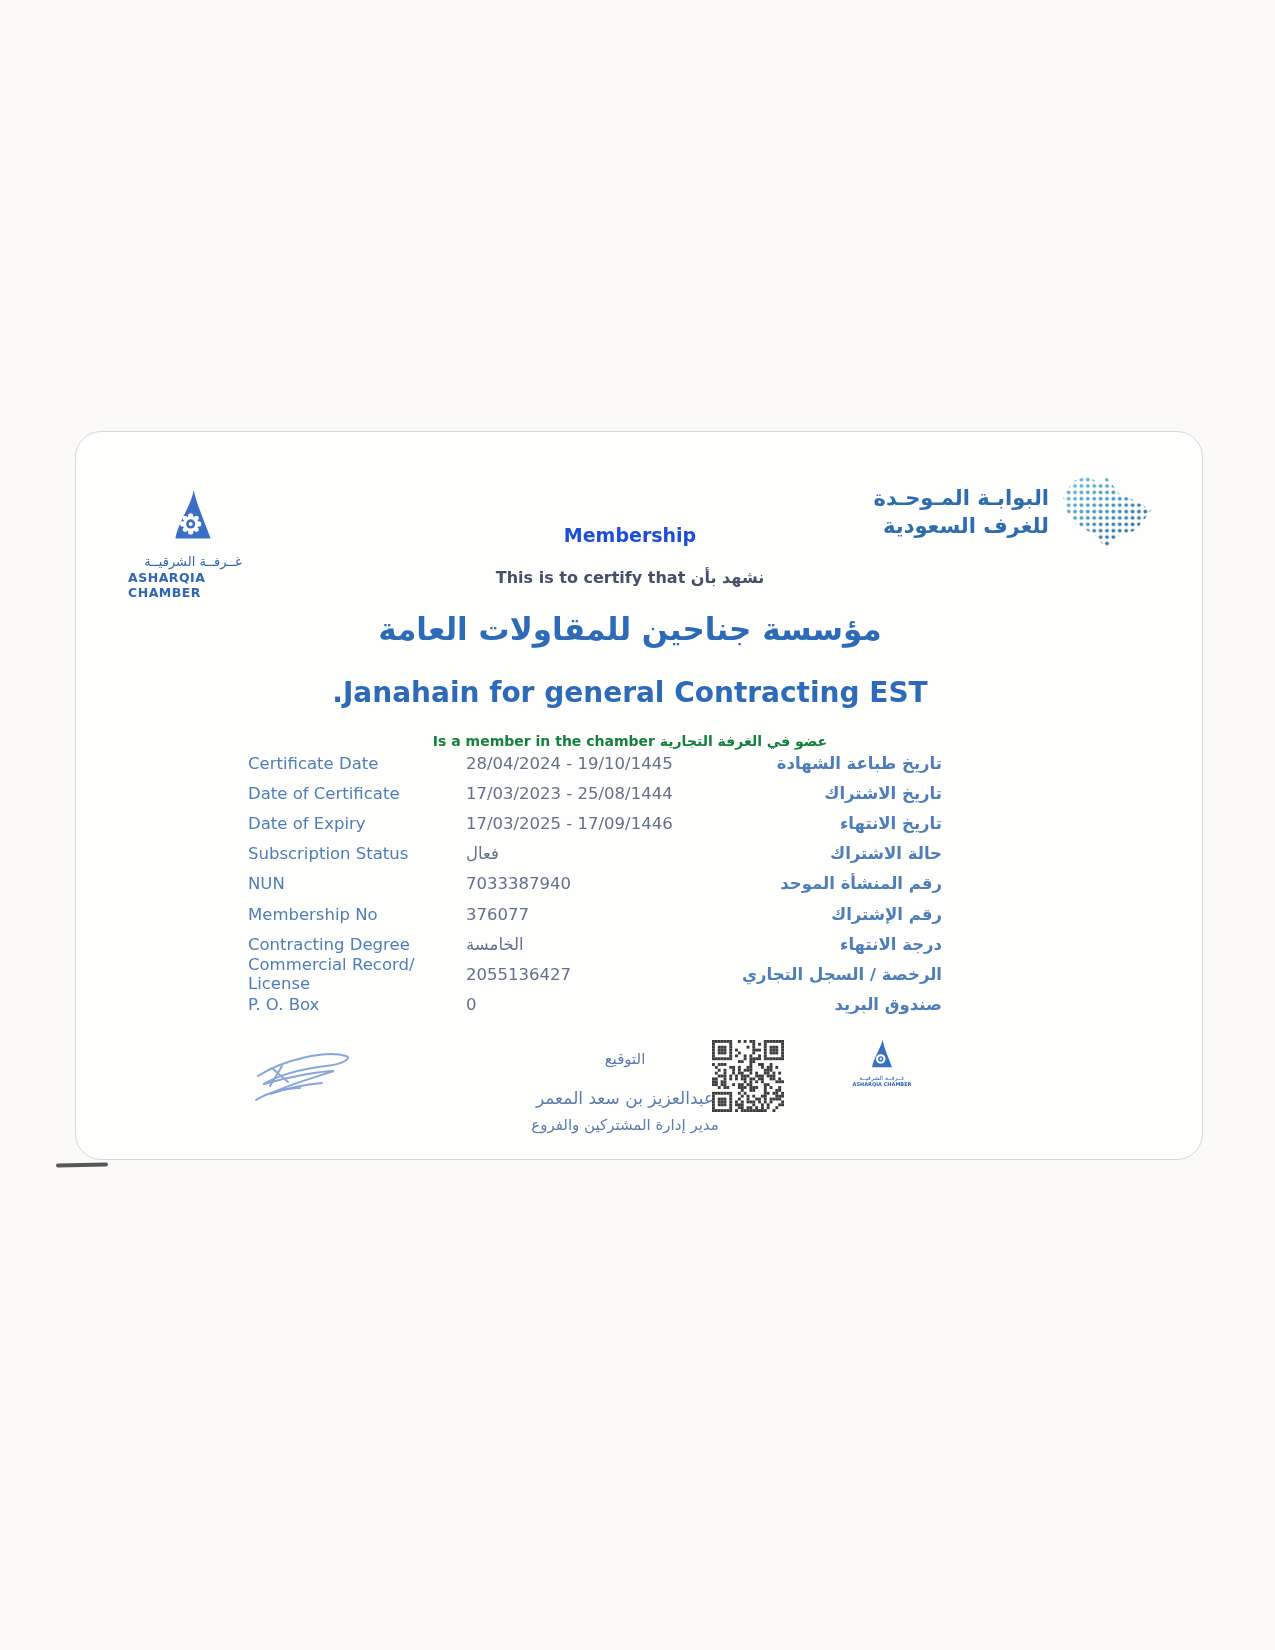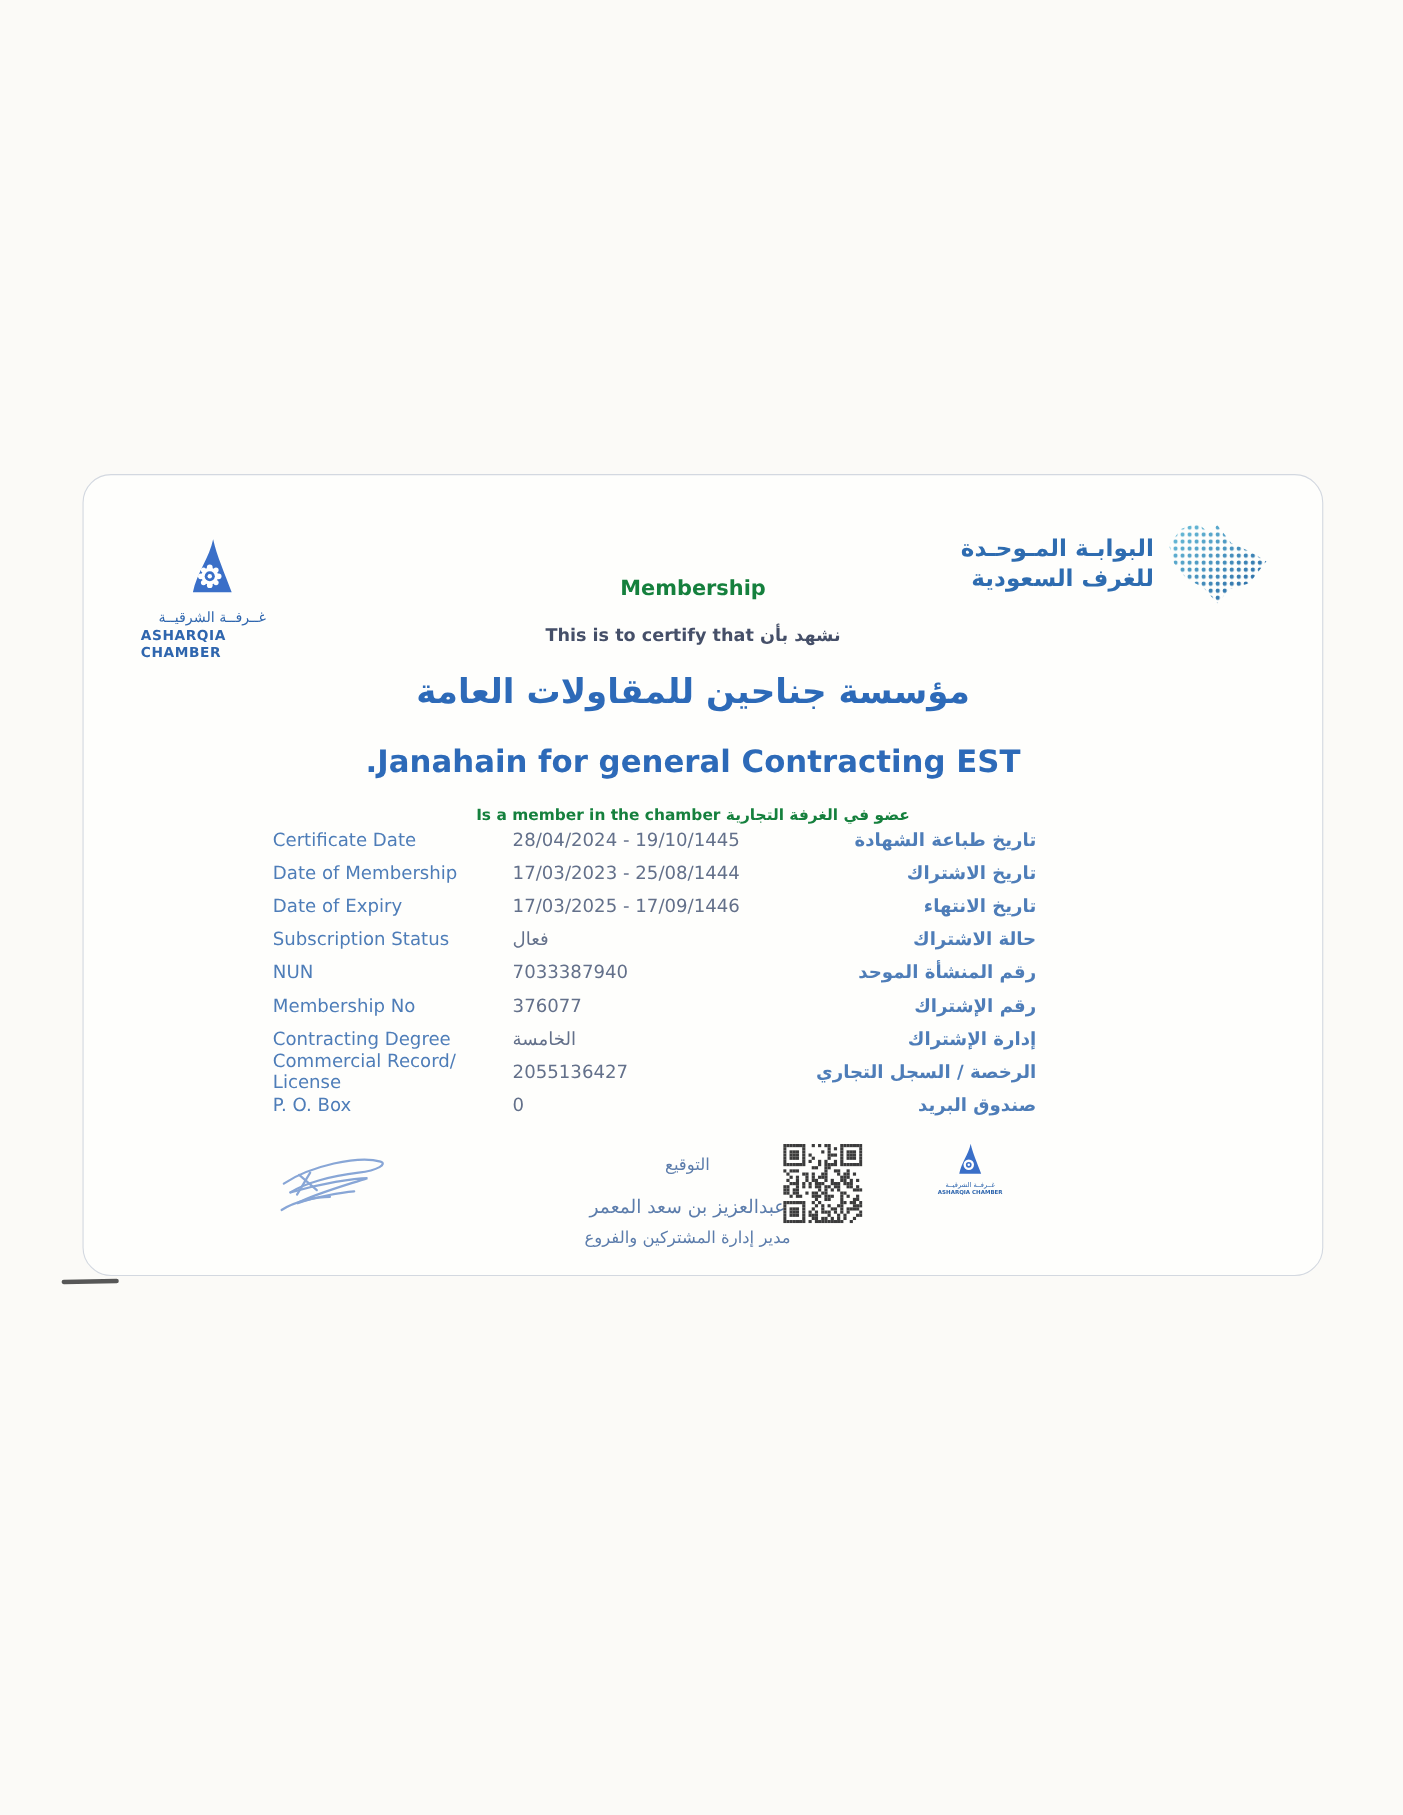--- a/index.html
+++ b/index.html
@@ -24,21 +24,21 @@
   
   .asharqia-logo{left:128px;top:487px;width:130px;display:flex;flex-direction:column;align-items:center;}
   .asharqia-logo .ar{font-size:13px;color:#2f66ae;margin-top:7px;letter-spacing:1px;}
   .asharqia-logo .en{font-size:12.5px;font-weight:bold;color:#2f66ae;letter-spacing:.5px;margin-top:1px;}
 
   .portal-logo{right:120px;top:470px;display:flex;align-items:center;gap:10px;}
   .portal-text{text-align:right;color:#2e6cb0;font-weight:bold;font-size:21px;line-height:1.35;}
 
   
   .title-ar{top:468px;font-size:30px;font-weight:bold;color:#2e6cb5;}
-  .title-en{top:524px;font-size:19px;font-weight:bold;color:#15803d;text-align:center;}
+  .title-en{top:524px;font-size:19px;font-weight:bold;color:#1d4ed8;text-align:center;}
   .certify{top:568px;font-size:16px;font-weight:bold;color:#454f68;}
   .company-ar{top:611px;font-size:31px;font-weight:bold;color:#2d6ab8;}
   .company-en{top:676px;font-size:28px;font-weight:bold;color:#2d6ab8;}
   .member-line{top:733px;font-size:14px;font-weight:bold;color:#15803d;}
 
   
   .fields{left:248px;top:748px;width:694px;}
   .frow{display:flex;align-items:center;height:30.2px;}
   .flabel{width:218px;font-size:16.5px;color:#4e7db8;text-align:left;}
   .fvalue{flex:1;font-size:16.5px;color:#63708a;text-align:left;}
@@ -115,21 +115,21 @@
   <div class="abs ctr member-line">Is a member in the chamber عضو في الغرفة التجارية</div>
 
   <div class="abs fields" id="fields">
     <div class="frow">
       <span class="flabel">Certificate Date</span>
       <span class="fvalue">28/04/2024 - 19/10/1445</span>
       <span class="flabel-ar">تاريخ طباعة الشهادة</span>
     </div>
 
     <div class="frow">
-      <span class="flabel">Date of Membership</span>
+      <span class="flabel">Date of Certificate</span>
       <span class="fvalue">17/03/2023 - 25/08/1444</span>
       <span class="flabel-ar">تاريخ الاشتراك</span>
     </div>
 
     <div class="frow">
       <span class="flabel">Date of Expiry</span>
       <span class="fvalue">17/03/2025 - 17/09/1446</span>
       <span class="flabel-ar">تاريخ الانتهاء</span>
     </div>
 
@@ -147,21 +147,21 @@
 
     <div class="frow">
       <span class="flabel">Membership No</span>
       <span class="fvalue">376077</span>
       <span class="flabel-ar">رقم الإشتراك</span>
     </div>
 
     <div class="frow">
       <span class="flabel">Contracting Degree</span>
       <span class="fvalue">الخامسة</span>
-      <span class="flabel-ar">إدارة الإشتراك</span>
+      <span class="flabel-ar">درجة الانتهاء</span>
     </div>
 
     <div class="frow">
       <span class="flabel">Commercial Record/ License</span>
       <span class="fvalue">2055136427</span>
       <span class="flabel-ar">الرخصة / السجل التجاري</span>
     </div>
 
     <div class="frow">
       <span class="flabel">P. O. Box</span>

